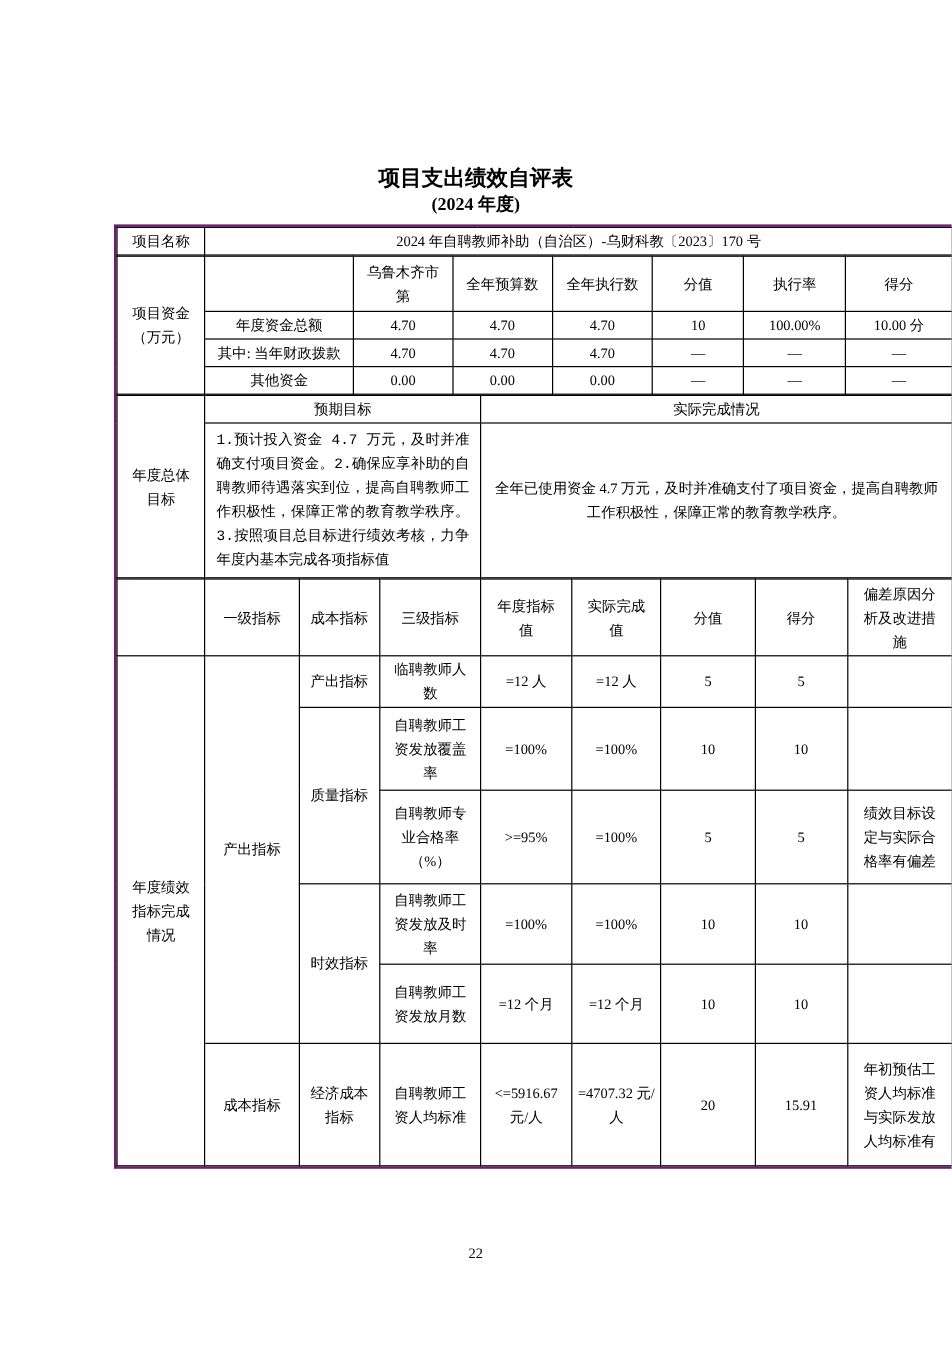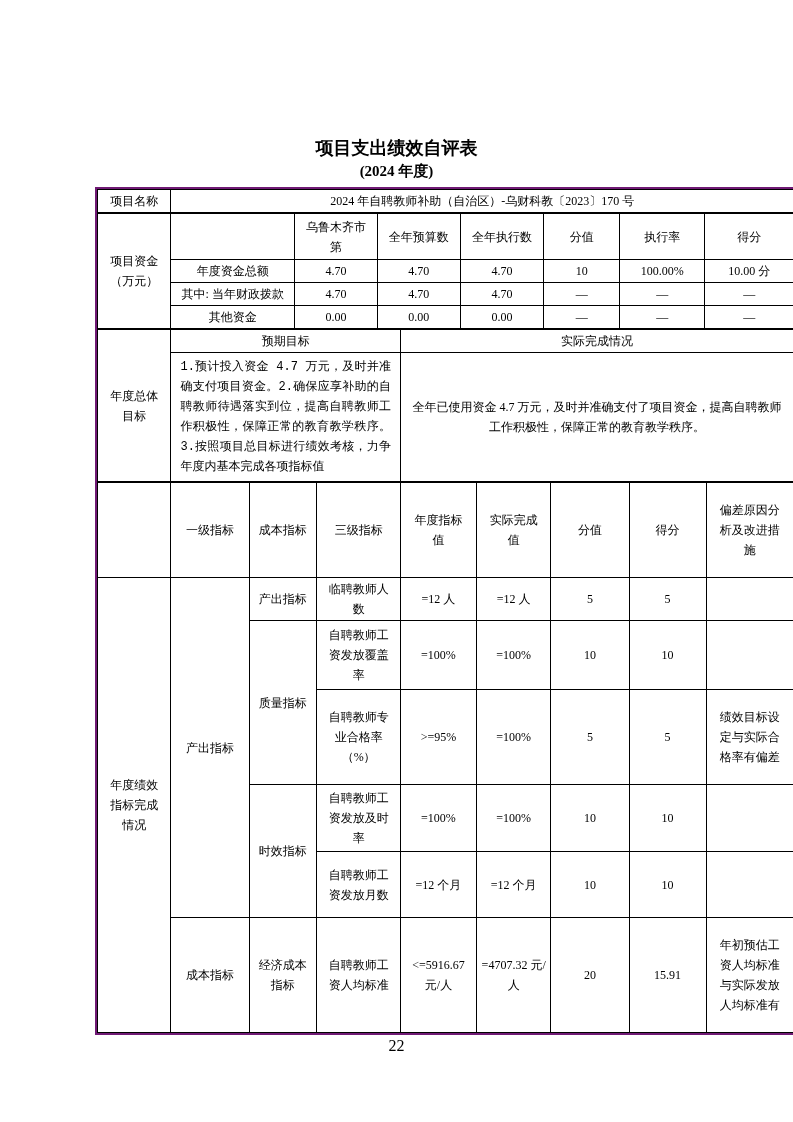--- a/index.html
+++ b/index.html
@@ -30,35 +30,35 @@
   table { border-collapse: collapse; width: 100%; table-layout: fixed; }
   td {
     border: 1px solid #000;
     text-align: center; vertical-align: middle;
     padding: 1px 4px;
     line-height: 20px;
     overflow: hidden;
     word-break: break-word;
   }
   td.pad8  { padding: 1px 8px; }
-  td.pad12 { padding: 17px 12px; }
+  td.pad12 { padding: 1px 12px; }
   td.nowrap { white-space: nowrap; }
   td.goal-expected {
     text-align: justify;
     padding: 4px 9px;
     vertical-align: middle;
     font-family: Liberation Mono, monospace;
   }
   td.goal-actual {
     text-align: center;
     padding: 4px 10px;
   }
   .page-number {
     position: absolute; left: 0; right: 0; top: 1037px;
-    text-align: center; font-size: 16px;
+    text-align: center; font-size: 12px;
   }
 </style>
 </head>
 <body>
 
 <div class="content">
 
   <div class="doc-title">项目支出绩效自评表</div>
   <div class="doc-subtitle">(2024 年度)</div>
 

